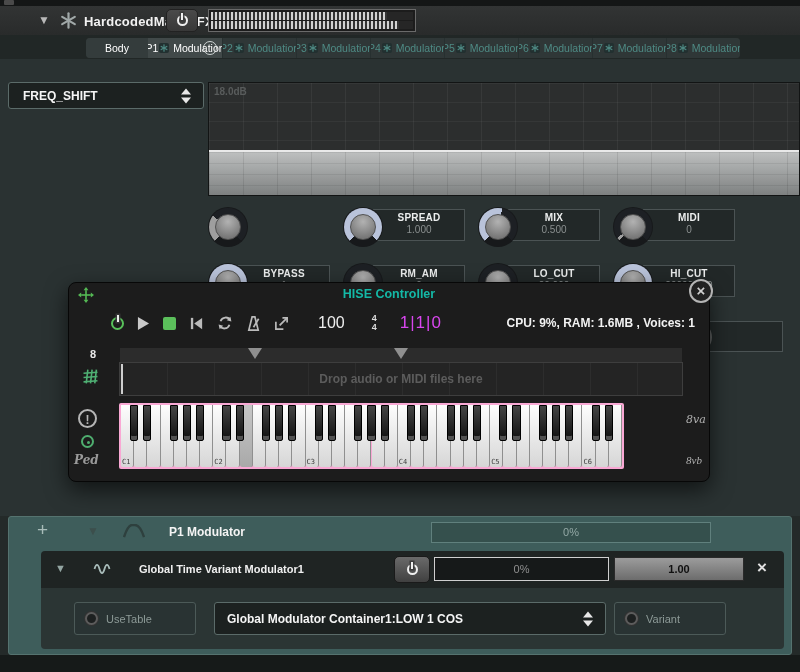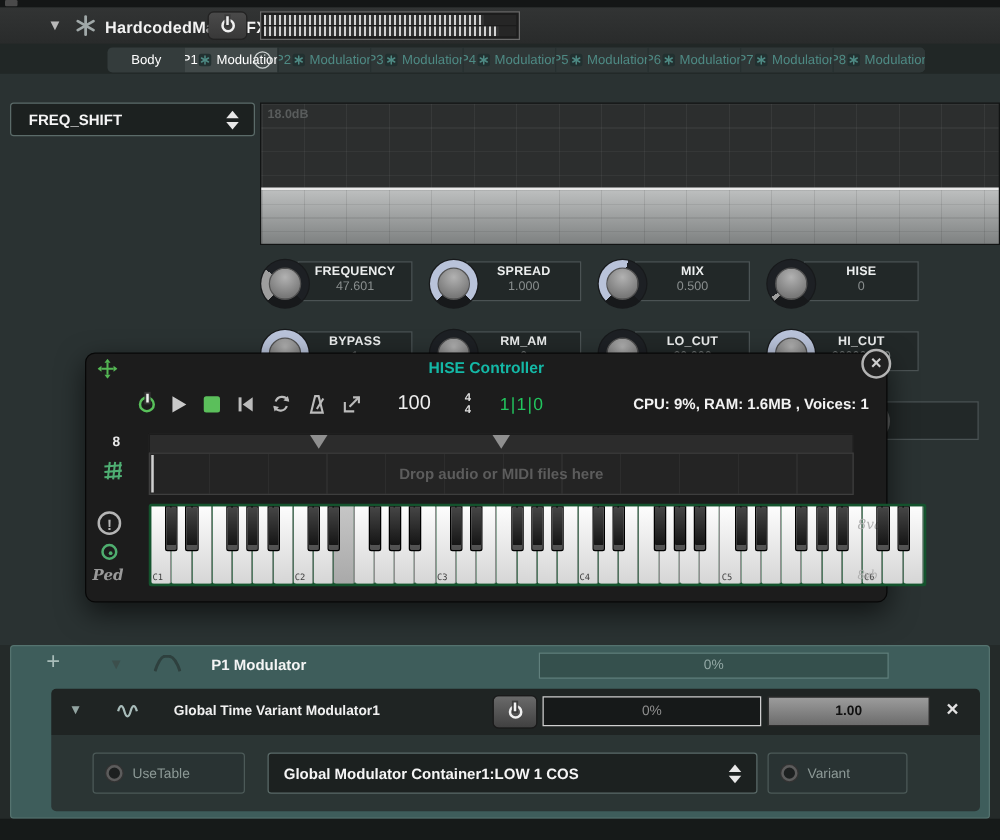--- a/index.html
+++ b/index.html
@@ -73,38 +73,38 @@
   #popup-title{position:absolute;left:0;right:0;top:4px;text-align:center;font-size:12.5px;font-weight:bold;color:#14b8a6;}
   #move-handle{position:absolute;left:9px;top:4px;width:16px;height:16px;}
   #popup-close{left:689px;top:279px;width:24px;height:24px;border-radius:50%;background:#212121;border:2px solid #b4b4b4;color:#cfcfcf;font-size:15px;font-weight:bold;text-align:center;line-height:20px;z-index:60;}
   #transport{position:absolute;left:42px;top:24px;height:32px;display:flex;align-items:center;gap:13px;}
   .ticon{display:flex;align-items:center;justify-content:center;}
   .ticon svg{display:block;}
   #stop-btn{width:13px;height:13px;background:#5bbf5b;border-radius:2px;}
   #tempo{font-size:16px;color:#eeeeee;margin-left:16px;}
   #timesig{display:flex;flex-direction:column;margin-left:14px;}
   #timesig span{font-size:9px;font-weight:bold;color:#dddddd;line-height:9px;text-align:center;}
-  #pos{font-size:14px;color:#22c55e;margin-left:10px;letter-spacing:1px;}
+  #pos{font-size:17px;color:#d946ef;margin-left:10px;letter-spacing:1px;}
   #stats{position:absolute;right:14px;top:33px;font-size:12px;font-weight:bold;color:#f2f2f2;}
 
   #gut-bar{position:absolute;left:12px;top:65px;width:24px;text-align:center;font-size:11px;font-weight:bold;color:#e8e8e8;}
   #gut-grid{position:absolute;left:14px;top:86px;width:15px;height:15px;}
   #gut-warn{position:absolute;left:9px;top:126px;width:19px;height:19px;border:2.5px solid #b5b5b5;border-radius:50%;color:#b5b5b5;font-size:12px;font-weight:bold;text-align:center;line-height:19px;}
   #gut-clock{position:absolute;left:12px;top:152px;width:13px;height:13px;border:2px solid #4fae6f;border-radius:50%;}
   #gut-clock::after{content:'';position:absolute;left:4px;top:4px;width:3px;height:3px;background:#4fae6f;border-radius:50%;}
   #gut-ped{position:absolute;left:5px;top:170px;font-family:"DejaVu Serif",serif;font-style:italic;font-weight:bold;font-size:12px;color:#9a9a9a;}
 
   #ruler{position:absolute;left:50px;top:64px;width:564px;height:15px;background:#2c2c2c;border:1px solid #1c1c1c;border-bottom:none;}
   .rmarker{position:absolute;top:0;width:0;height:0;border:7px solid transparent;border-top:11px solid #8f8f8f;transform:translateX(-7px);}
   #dropzone{position:absolute;left:50px;top:79px;width:564px;height:34px;background:#242424;border:1px solid #3e3e3e;
     background-image:repeating-linear-gradient(to right,rgba(255,255,255,.045) 0 1px,transparent 1px 47px);}
   #playhead{position:absolute;left:1px;top:1px;bottom:1px;width:2px;background:#cfcfcf;}
   #droptext{position:absolute;left:0;right:0;top:9px;text-align:center;font-size:12px;font-weight:bold;color:#5c5c5c;}
 
-  #kbwrap{position:absolute;left:50px;top:120px;width:622px;height:66px;background:#14532d;border-radius:2px;padding:2px;}
+  #kbwrap{position:absolute;left:50px;top:120px;width:505px;height:66px;background:#f9a8d4;border-radius:2px;padding:2px;}
   #kb{position:relative;width:100%;height:100%;}
   .wkey{position:absolute;top:0;height:100%;background:linear-gradient(#fdfdfd,#d6d6d6);border-right:1px solid #8f8f8f;border-radius:0 0 2px 2px;}
   .wkey.pressed{background:linear-gradient(#c6c6c6,#a9a9a9);}
   .okey-label{position:absolute;left:1px;bottom:1px;font-family:"DejaVu Sans Mono",monospace;font-size:7px;color:#3c3c3c;}
   .bkey{position:absolute;top:0;height:58%;background:linear-gradient(#454545,#0f0f0f);border:1px solid #000;border-radius:0 0 2px 2px;box-shadow:inset 0 -4px 0 rgba(160,160,160,.45);z-index:2;}
   #oct-high{position:absolute;left:617px;top:130px;font-family:"DejaVu Serif",serif;font-style:italic;font-size:11px;color:#b0b0b0;}
   #oct-low{position:absolute;left:617px;top:171px;font-family:Liberation Serif, serif;font-style:italic;font-size:11px;color:#b0b0b0;}
 
   
   #bottom-panel{left:8px;top:516px;width:784px;height:139px;background:#3e5d5b;border:1px solid #55736f;border-radius:3px;}
@@ -287,24 +287,20 @@
     </div>
 
     <div class="abs" id="graph">
       <span class="glabel top">18.0dB</span>
       <span class="glabel bot">-18.0dB</span>
       <div id="gfill"></div>
     </div>
 
     <div class="krow" id="krow0">
         <div class="kgroup" style="left: 0px;">
-          <div class="kbox">
-            <div class="kname">FREQUENCY</div>
-            <div class="kval">47.601</div>
-          </div>
           <div class="knob">
             <div class="kring" style="background: conic-gradient(from 225deg, rgb(158, 158, 158) 0deg, rgb(158, 158, 158) 81deg, rgb(29, 32, 36) 81deg, rgb(29, 32, 36) 270deg, rgba(0, 0, 0, 0) 270deg, rgba(0, 0, 0, 0) 360deg);">
               <div class="kcap"></div>
             </div>
           </div>
         </div>
         <div class="kgroup" style="left: 135px;">
           <div class="kbox">
             <div class="kname">SPREAD</div>
             <div class="kval">1.000</div>
@@ -321,21 +317,21 @@
             <div class="kval">0.500</div>
           </div>
           <div class="knob">
             <div class="kring" style="background: conic-gradient(from 225deg, rgb(185, 195, 218) 0deg, rgb(185, 195, 218) 148.5deg, rgb(29, 32, 36) 148.5deg, rgb(29, 32, 36) 270deg, rgba(0, 0, 0, 0) 270deg, rgba(0, 0, 0, 0) 360deg);">
               <div class="kcap"></div>
             </div>
           </div>
         </div>
         <div class="kgroup" style="left: 405px;">
           <div class="kbox">
-            <div class="kname">HISE</div>
+            <div class="kname">MIDI</div>
             <div class="kval">0</div>
           </div>
           <div class="knob">
             <div class="kring" style="background: conic-gradient(from 225deg, rgb(158, 158, 158) 0deg, rgb(158, 158, 158) 10.8deg, rgb(29, 32, 36) 10.8deg, rgb(29, 32, 36) 270deg, rgba(0, 0, 0, 0) 270deg, rgba(0, 0, 0, 0) 360deg);">
               <div class="kcap"></div>
             </div>
           </div>
         </div>
       </div>
     <div class="krow" id="krow1">

